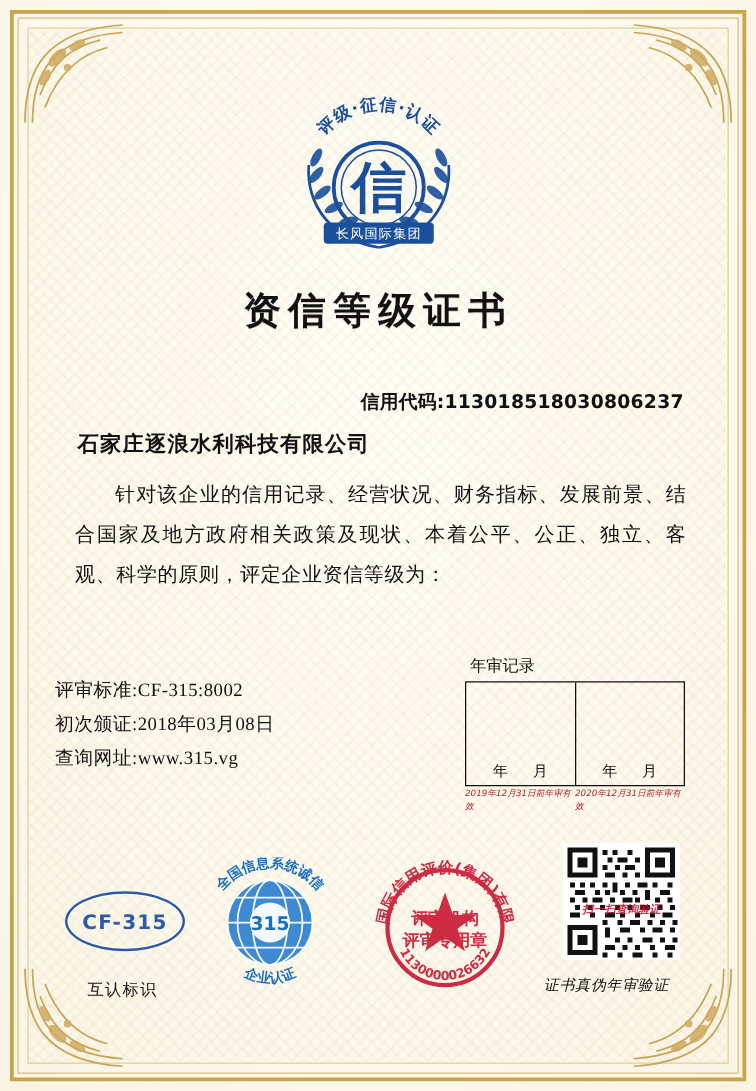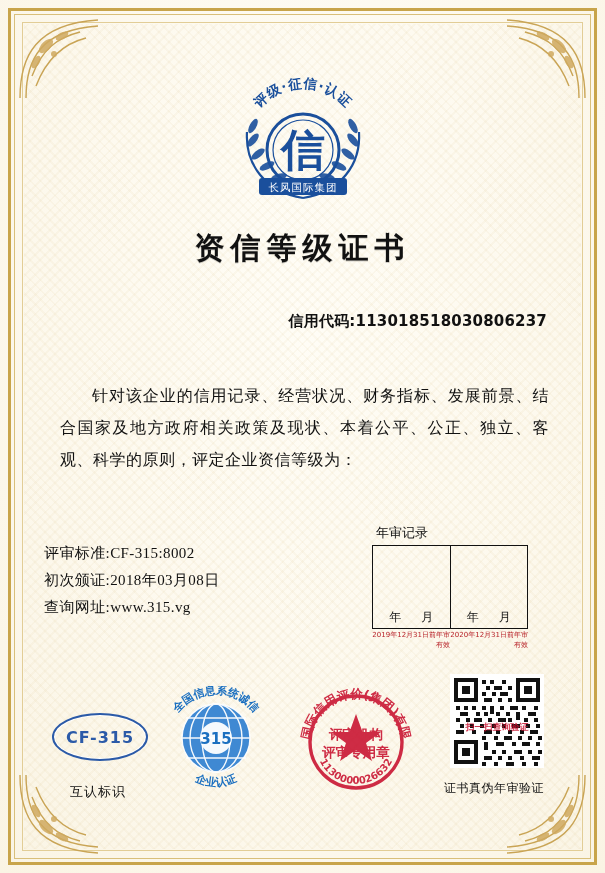--- a/index.html
+++ b/index.html
@@ -137,21 +137,21 @@
     line-height: 27px;
     letter-spacing: .4px;
   }
   .details div { white-space: nowrap; }
 
   
   .review {
     position: absolute;
     left: 372px;
     top: 524px;
-    width: 156px;
+    width: 176px;
   }
   .review-title {
     font-family: "DejaVu Sans", "Liberation Sans", sans-serif;
     font-size: 13px;
     color: #111;
     text-align: left;
     padding-left: 4px;
     margin-bottom: 3px;
   }
   .review-box {
@@ -175,26 +175,27 @@
     letter-spacing: 8px;
     padding-left: 8px;
     margin-bottom: 2px;
   }
   .review-note {
     display: flex;
     width: 100%;
   }
   .review-note span {
     flex: 1;
-    text-align: right;
+    text-align: left;
     font-family: "DejaVu Sans", "Liberation Sans", sans-serif;
     font-size: 7px;
     color: #b8232a;
     line-height: 10px;
     padding-top: 1px;
+    font-style: italic;
   }
 
   
   .seal-cf315 {
     position: absolute;
     left: 52px;
     top: 713px;
     width: 92px;
     text-align: center;
   }
@@ -227,21 +228,21 @@
     position: absolute;
     left: 292px;
     top: 684px;
     width: 128px; height: 116px;
   }
   .qr-block {
     position: absolute;
     right: 52px;
     top: 674px;
     width: 112px;
-    text-align: center;
+    font-style: italic;
   }
   .qr {
     width: 94px; height: 94px;
     margin: 0 auto;
     position: relative;
   }
   .qr-label {
     margin-top: 12px;
     font-family: "DejaVu Sans", "Liberation Sans", sans-serif;
     font-size: 12px;
@@ -361,20 +362,21 @@
 
       <rect x="30" y="112" width="88" height="17" rx="3" fill="#1a4f9c"></rect>
       <text x="74" y="124.5" text-anchor="middle" font-family="DejaVu Sans, sans-serif" font-size="10.5" fill="#ffffff" letter-spacing="1">长风国际集团</text>
     </svg>
   </div>
 
   <div class="title">资信等级证书</div>
 
   <div class="credit-code">信用代码:113018518030806237</div>
 
+  <div class="company">石家庄逐浪水利科技有限公司</div>
 
   <div class="body-text">
     <span class="indent">针对该企业的信用记录、经营状况、财务指标、发展前景、结合国家及地方政府相关政策及现状、本着公平、公正、独立、客观、科学的原则，评定企业资信等级为：</span>
   </div>
 
 
   <div class="details">
     <div>评审标准:CF-315:8002</div>
     <div>初次颁证:2018年03月08日</div>
     <div>查询网址:www.315.vg</div>

